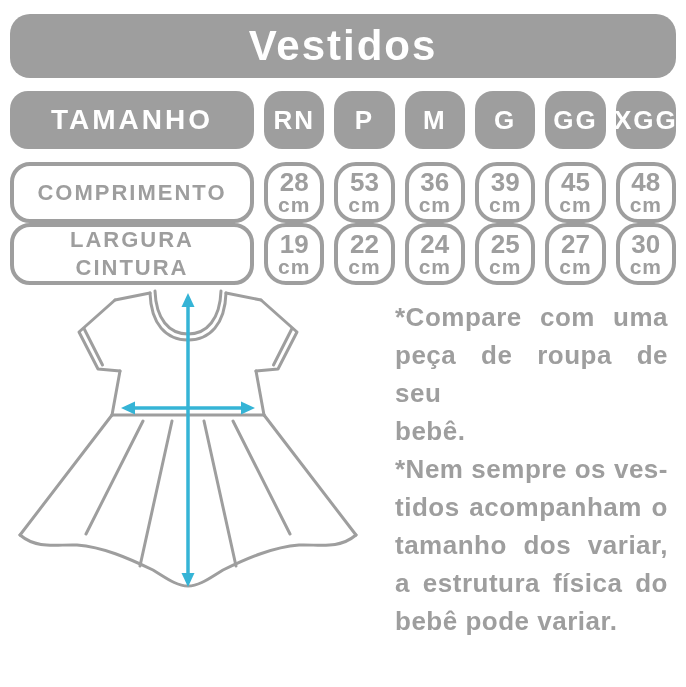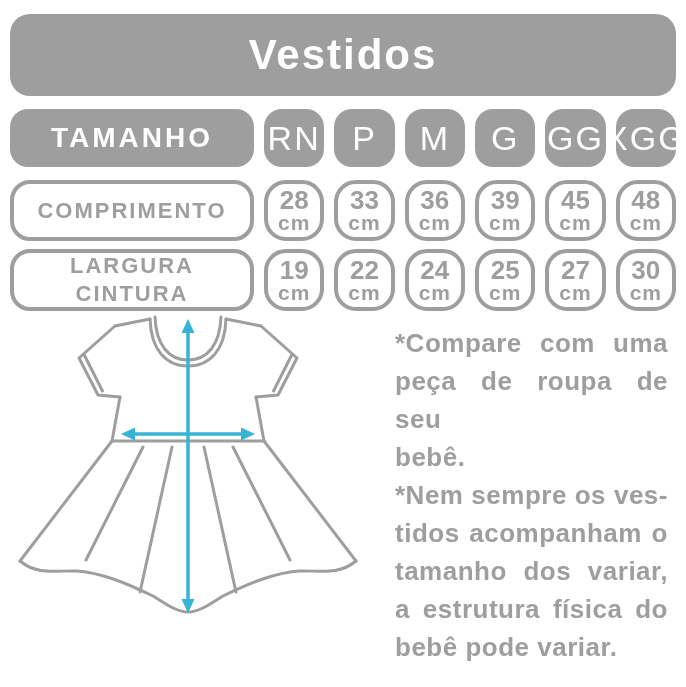--- a/index.html
+++ b/index.html
@@ -14,37 +14,37 @@
     height: 687px;
     background: var(--c-white);
     font-family: "Liberation Sans", "DejaVu Sans", sans-serif;
     overflow: hidden;
   }
   .page { width: 686px; height: 687px; padding: 0 10px; }
 
   
   .banner {
     margin-top: 14px;
-    height: 82px;
+    height: 64px;
     background: var(--c-gray);
     border-radius: 20px;
     display: flex;
     align-items: center;
     justify-content: center;
     color: var(--c-white);
     font-size: 42px;
     font-weight: 700;
     letter-spacing: 2px;
   }
 
   
   .row { display: flex; gap: 10px; }
   .row-sizes   { margin-top: 13px; height: 58px; }
   .row-comp    { margin-top: 13px; height: 61px; }
-  .row-larg    { margin-top: 8px; height: 62px; }
+  .row-larg    { margin-top: 0; height: 62px; }
 
   .cell {
     flex: 1 1 0;
     display: flex;
     flex-direction: column;
     align-items: center;
     justify-content: center;
     text-align: center;
     min-width: 0;
   }
@@ -57,21 +57,21 @@
   }
   .outlined {
     background: var(--c-white);
     border: 4px solid var(--c-gray);
     color: var(--c-gray);
     border-radius: 20px;
   }
   .outlined.cell:not(.label-cell) { border-radius: 22px; }
 
   .hdr-label { font-size: 28px; font-weight: 700; letter-spacing: 3px; }
-  .size-label { font-size: 34px; font-weight: 400; letter-spacing: 2px; }
+  .size-label { font-size: 26px; font-weight: 700; letter-spacing: 2px; }
   .meas-label {
     font-size: 22px; font-weight: 700; letter-spacing: 2px;
     line-height: 28px; white-space: pre-line;
   }
   .num  { font-size: 26px; font-weight: 700; line-height: 25px; }
   .unit { font-size: 21px; font-weight: 700; line-height: 20px; letter-spacing: 1px; }
 
   
   .bottom { display: flex; margin-top: -3px; gap: 32px; }
   .diagram-wrap { flex: 0 0 352px; padding-left: 8px; padding-top: 0; }
@@ -111,21 +111,21 @@
     <div class="cell filled size-label">XGG</div>
   </div>
 
   <div class="row row-comp">
     <div class="cell outlined label-cell meas-label">COMPRIMENTO</div>
     <div class="cell outlined">
       <span class="num">28</span>
       <span class="unit">cm</span>
     </div>
     <div class="cell outlined">
-      <span class="num">33</span>
+      <span class="num">53</span>
       <span class="unit">cm</span>
     </div>
     <div class="cell outlined">
       <span class="num">36</span>
       <span class="unit">cm</span>
     </div>
     <div class="cell outlined">
       <span class="num">39</span>
       <span class="unit">cm</span>
     </div>

